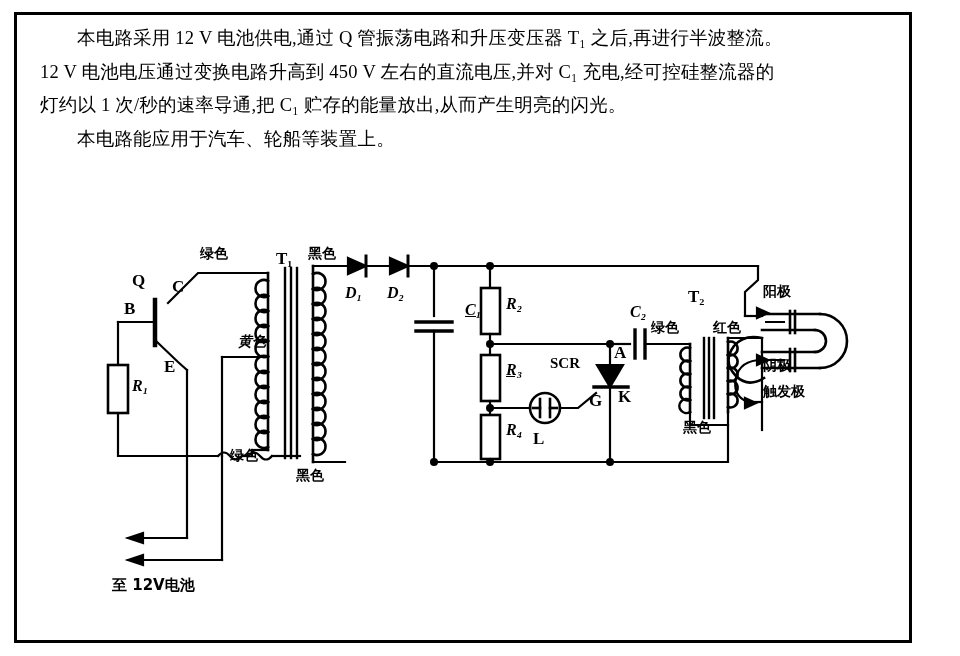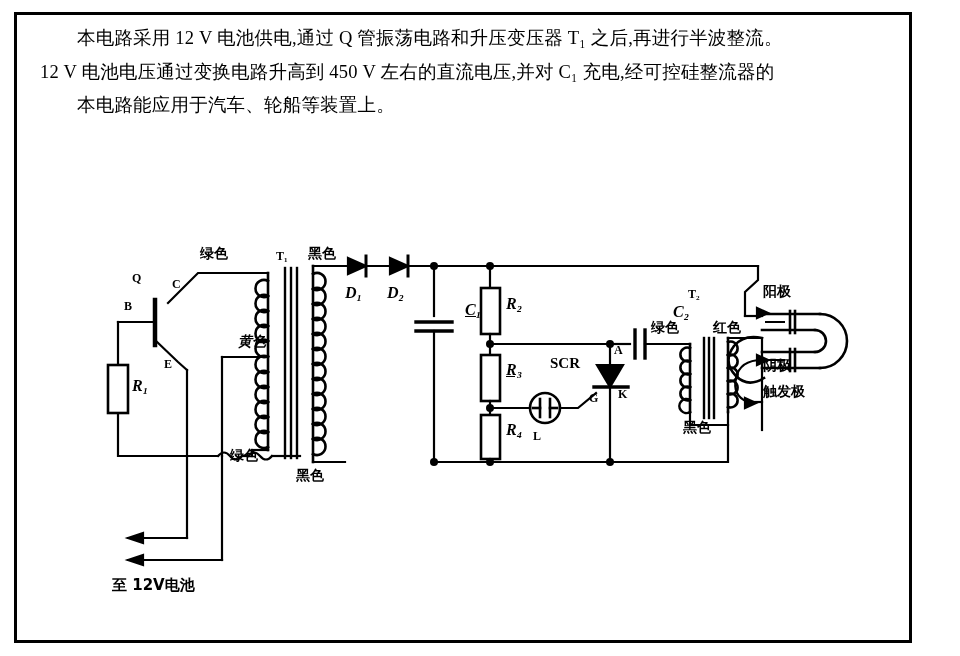--- a/index.html
+++ b/index.html
@@ -27,41 +27,42 @@
   #desc p{margin:0;text-indent:2em;}
 
   
   #diagram{position:absolute;left:0;top:0;width:960px;height:656px;}
   svg{position:absolute;left:0;top:0;}
 
   
   .lbl{position:absolute;white-space:nowrap;line-height:1;}
   .cn{font-family:"DejaVu Sans","Liberation Sans",sans-serif;font-weight:bold;font-size:14px;}
   .it{font-family:"Liberation Serif","DejaVu Serif",serif;font-style:italic;font-weight:bold;font-size:16px;}
-  .rm{font-family:"Liberation Serif","DejaVu Serif",serif;font-weight:bold;font-size:12px;}
+  .rm{font-family:"Liberation Serif","DejaVu Serif",serif;font-weight:bold;font-size:17px;}
 
   
   #watermark{
     position:absolute;left:337px;top:316px;
     font-family:"DejaVu Sans","Liberation Sans",sans-serif;
     font-style:italic;font-weight:bold;font-size:27px;
     color:#c9c9c9;letter-spacing:.5px;white-space:nowrap;
     pointer-events:none;
   }
 </style>
 </head>
 <body>
 
 <div id="page">
 
   <div id="frame"></div>
 
   <div id="desc">
     <p><span>本电路采用 12 V 电池供电,通过 Q 管振荡电路和升压变压器 T₁ 之后,再进行半波整流。</span></p>
     <p style="text-indent:0"><span>12 V 电池电压通过变换电路升高到 450 V 左右的直流电压,并对 C₁ 充电,经可控硅整流器的</span></p>
+    <p style="text-indent:0;text-align:left"><span>灯约以 1 次/秒的速率导通,把 C₁ 贮存的能量放出,从而产生明亮的闪光。</span></p>
     <p style="text-align:left"><span>本电路能应用于汽车、轮船等装置上。</span></p>
   </div>
 
   <div id="diagram">
 
     <svg width="960" height="656" viewBox="0 0 960 656">
       <g stroke="#000" fill="none" stroke-width="2.2" stroke-linecap="square">
 
         <path d="M168 303 L175 296 L198 273 L268 273"></path>
 
@@ -276,21 +277,21 @@
     <div class="lbl it" style="left:506px;top:362px;text-decoration:underline;">R₃</div>
     <div class="lbl it" style="left:506px;top:422px;font-style:italic;">R₄</div>
 
     <div class="lbl rm" style="left:533px;top:430px;">L</div>
 
     <div class="lbl rm" style="left:550px;top:356px;font-size:15px;">SCR</div>
     <div class="lbl rm" style="left:614px;top:344px;">A</div>
     <div class="lbl rm" style="left:589px;top:392px;">G</div>
     <div class="lbl rm" style="left:618px;top:388px;">K</div>
 
-    <div class="lbl it" style="left:630px;top:304px;margin-left:43px;">C₂</div>
+    <div class="lbl it" style="left:630px;top:304px;">C₂</div>
     <div class="lbl cn" style="left:651px;top:320px;">绿色</div>
     <div class="lbl rm" style="left:688px;top:288px;">T₂</div>
     <div class="lbl cn" style="left:713px;top:320px;">红色</div>
     <div class="lbl cn" style="left:683px;top:420px;">黑色</div>
 
     <div class="lbl cn" style="left:763px;top:284px;">阳极</div>
     <div class="lbl cn" style="left:763px;top:358px;">阴极</div>
     <div class="lbl cn" style="left:763px;top:384px;">触发极</div>
 
     <div class="lbl cn" style="left:112px;top:578px;font-size:15px;">至 12V电池</div>

